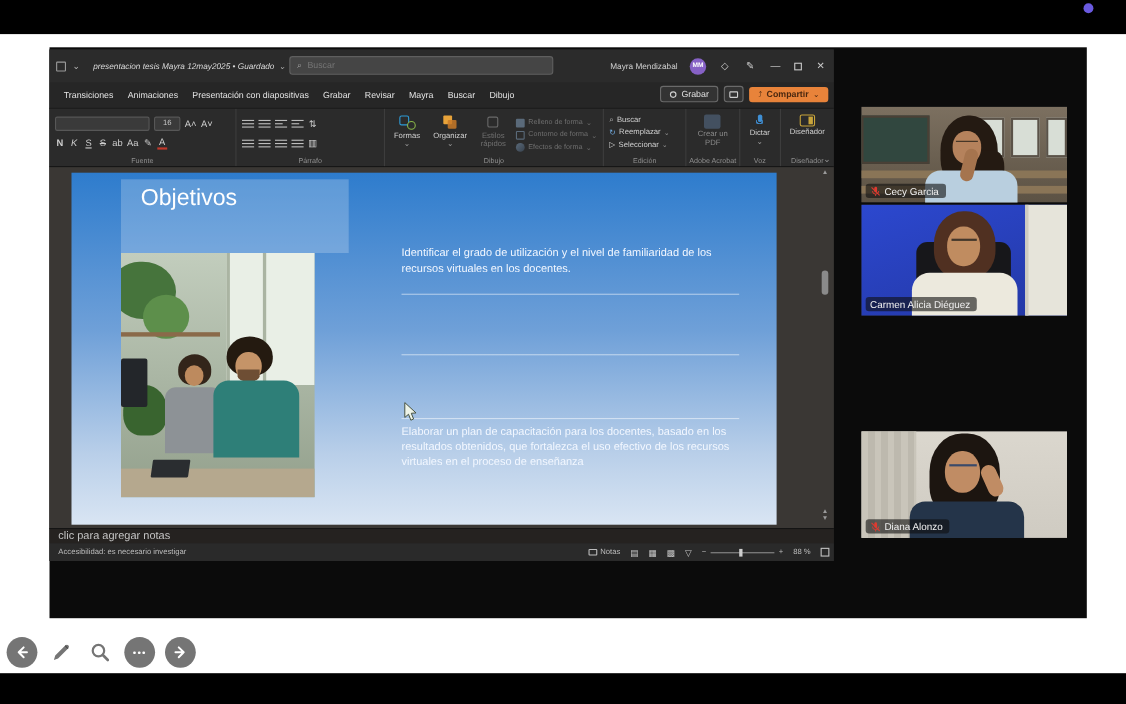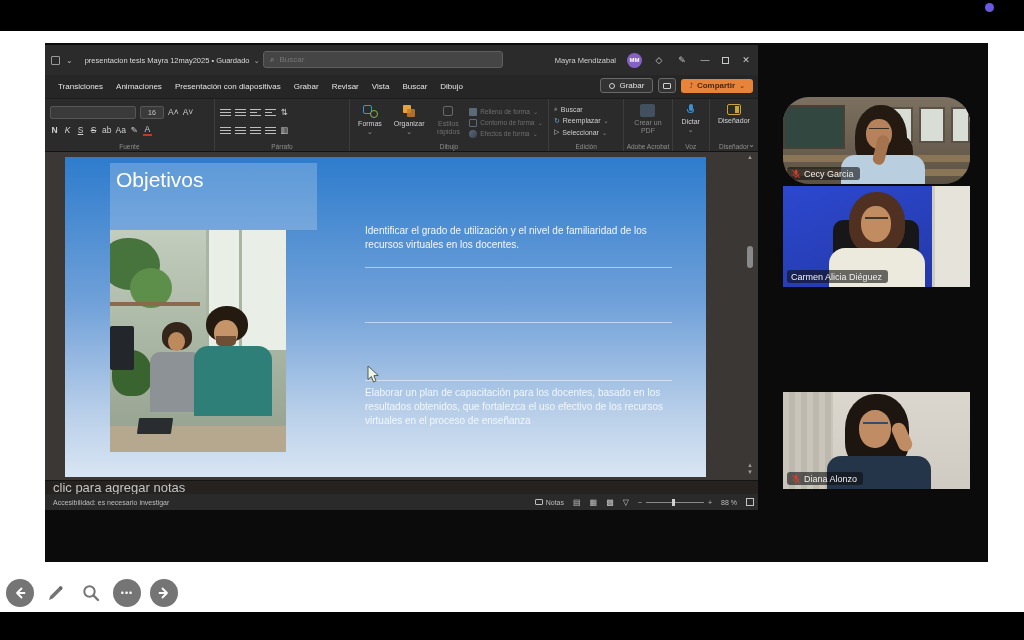--- a/index.html
+++ b/index.html
@@ -14,21 +14,21 @@
 
   
   .share { position:absolute; left:45px; top:43px; width:943px; height:519px; background:#0b0b0b; }
 
   
   .ppt { position:absolute; left:0; top:2px; width:713px; height:465px; background:#262626; }
 
   .ppt-titlebar { position:absolute; left:0; top:0; width:713px; height:30px; background:#2b2b2b; display:flex; align-items:center; color:#d6d6d6; }
   .qat { display:flex; align-items:center; gap:6px; margin-left:6px; font-size:8px; color:#bbb; }
   .qat .winicon { width:9px; height:9px; border:1px solid #9a9a9a; border-radius:1px; }
-  .ppt-title { font-size:7.5px; color:#d8d8d8; margin-left:12px; white-space:nowrap; }
+  .ppt-title { font-size:7.5px; color:#d8d8d8; margin-left:12px; white-space:nowrap;font-style:italic; }
   .ppt-title .chev { color:#aaa; margin-left:4px; }
   .searchbox { position:absolute; left:218px; top:6px; width:240px; height:17px; background:#454545; border:1px solid #5f5f5f; border-radius:3px; display:flex; align-items:center; padding:0 6px; gap:5px; }
   .searchbox .mag { font-size:8px; color:#a8a8a8; }
   .searchbox input { background:transparent; border:none; outline:none; color:#bdbdbd; font-size:8px; width:180px; font-family:"Liberation Sans",sans-serif; }
   .tb-right { position:absolute; right:6px; top:0; height:30px; display:flex; align-items:center; gap:11px; }
   .user-name { font-size:7.5px; color:#cfcfcf; }
   .avatar { width:15px; height:15px; border-radius:50%; background:#8661c5; color:#fff; font-size:6px; display:flex; align-items:center; justify-content:center; font-weight:bold; }
   .tb-ico { font-size:9px; color:#c9c9c9; width:12px; text-align:center; }
   .restore-box { width:7px; height:7px; border:1px solid #c9c9c9; }
 
@@ -74,21 +74,21 @@
   .mic-ico { width:7px; height:11px; position:relative; margin-bottom:3px; }
   .mic-ico .cap { position:absolute; left:1.5px; top:0; width:4px; height:7px; background:#3f8fd4; border-radius:2px; }
   .mic-ico .base { position:absolute; left:0; top:5px; width:7px; height:4px; border:1px solid #3f8fd4; border-top:none; border-radius:0 0 4px 4px; }
   .dis-ico { width:14px; height:11px; border:1.5px solid #c8a43a; border-radius:2px; margin-bottom:2px; position:relative; }
   .dis-ico::after { content:""; position:absolute; right:1px; top:1px; width:4px; height:7px; background:#c8a43a; }
   .ribbon-chev { position:absolute; right:3px; bottom:2px; font-size:8px; color:#9a9a9a; }
 
   
   .canvas { position:absolute; left:0; top:107px; width:713px; height:328px; background:#3a3734; }
   .slide { position:absolute; left:20px; top:5px; width:641px; height:320px; background:linear-gradient(180deg,#2e7ccd 0%, #6fa0d8 45%, #b9cfe9 80%, #d9e5f3 100%); overflow:hidden; }
-  .slide-titlebox { position:absolute; left:45px; top:6px; width:207px; height:67px; background:rgba(255,255,255,0.22); padding:5px 0 0 6px; }
+  .slide-titlebox { position:absolute; left:45px; top:6px; width:207px; height:67px; background:rgba(255,255,255,0.22); padding:5px 0 0 18px; }
   .slide-title { font-size:21px; line-height:1.14; color:#ffffff; }
   .slide-photo { position:absolute; left:45px; top:73px; width:176px; height:222px; overflow:hidden; background:linear-gradient(180deg,#c2cdbd,#93a08c); }
   .ph-window { position:absolute; left:96px; top:0; width:80px; height:120px; background:#e9efe6; border-left:3px solid #aab4a2; }
   .ph-window::after { content:""; position:absolute; left:30px; top:0; width:3px; height:120px; background:#aab4a2; }
   .ph-plant1 { position:absolute; left:-8px; top:8px; width:58px; height:52px; background:#46743c; border-radius:45% 55% 50% 50%; }
   .ph-plant2 { position:absolute; left:20px; top:38px; width:42px; height:40px; background:#5d8f4b; border-radius:50%; }
   .ph-plant3 { position:absolute; left:2px; top:120px; width:40px; height:46px; background:#39642f; border-radius:50% 50% 40% 40%; }
   .ph-shelf { position:absolute; left:0; top:72px; width:90px; height:4px; background:#8a6a4a; }
   .ph-monitor { position:absolute; left:0px; top:96px; width:24px; height:44px; background:#23262a; border-radius:2px; }
   .ph-p1-hair { position:absolute; left:52px; top:92px; width:30px; height:28px; background:#33251a; border-radius:50% 50% 42% 42%; }
@@ -105,21 +105,21 @@
   .cursor { position:absolute; left:302px; top:208px; width:13px; height:19px; }
 
   
   .vscroll { position:absolute; right:3px; top:2px; width:10px; height:324px; }
   .vscroll .up { position:absolute; top:0; left:0; width:10px; text-align:center; font-size:6px; color:#9a9a9a; }
   .vscroll .thumb { position:absolute; top:92px; left:2px; width:6px; height:22px; background:#8a8a8a; border-radius:3px; }
   .vscroll .nav { position:absolute; bottom:2px; left:0; width:10px; text-align:center; font-size:6px; color:#9a9a9a; line-height:1.2; }
 
   
   .notesbar { position:absolute; left:0; top:435px; width:713px; height:14px; background:#252220; border-top:1px solid #141414; display:flex; align-items:center; }
-  .notesbar span { font-size:13px; color:#c4c4c4; margin-left:8px; }
+  .notesbar span { font-size:10px; color:#c4c4c4; margin-left:8px; }
   .statusbar { position:absolute; left:0; top:449px; width:713px; height:16px; background:#2a2a2a; display:flex; align-items:center; color:#bdbdbd; font-size:7px; }
   .sb-access { margin-left:8px; white-space:nowrap; }
   .sb-right { position:absolute; right:4px; display:flex; align-items:center; gap:9px; }
   .sb-notas { display:flex; align-items:center; gap:3px; }
   .sb-notas .nico { width:8px; height:6px; border:1px solid #bdbdbd; border-radius:1px; }
   .viewico { font-size:8px; color:#c3c3c3; }
   .zoomctl { display:flex; align-items:center; gap:4px; }
   .zline { position:relative; width:58px; height:1px; background:#8a8a8a; }
   .zthumb { position:absolute; left:26px; top:-3px; width:3px; height:7px; background:#cfcfcf; }
   .fitico { width:8px; height:8px; border:1px solid #c3c3c3; }
@@ -214,21 +214,21 @@
           <span class="tb-ico">✕</span>
         </div>
       </div>
 
       <div class="ppt-tabs">
         <span class="tab">Transiciones</span>
         <span class="tab">Animaciones</span>
         <span class="tab">Presentación con diapositivas</span>
         <span class="tab">Grabar</span>
         <span class="tab">Revisar</span>
-        <span class="tab">Vista</span>
+        <span class="tab">Mayra</span>
         <span class="tab">Buscar</span>
         <span class="tab">Dibujo</span>
         <div class="tabs-right">
           <div class="btn-grabar">
             <span class="rec-dot"></span>
             <span>Grabar</span>
           </div>
           <div class="btn-comment">
               <span></span>
             </div>
@@ -473,21 +473,21 @@
                 <span class="zthumb"></span>
               </span>
             <span>+</span>
           </div>
           <span>88 %</span>
           <span class="fitico"></span>
         </div>
       </div>
     </div>
 
-    <div class="tile" style="top:54px; height:87px;border-radius:26px;">
+    <div class="tile" style="top:54px; height:87px;">
       <div class="t1-bg"></div>
       <div class="t1-board"></div>
       <div class="t1-win" style="left:104px;"></div>
       <div class="t1-win" style="left:136px;"></div>
       <div class="t1-win" style="left:168px; width:19px;"></div>
       <div class="t1-desk" style="top:58px;"></div>
       <div class="t1-desk" style="top:72px;"></div>
       <div class="t1-hair"></div>
       <div class="t1-hairlong"></div>
       <div class="t1-face"></div>

